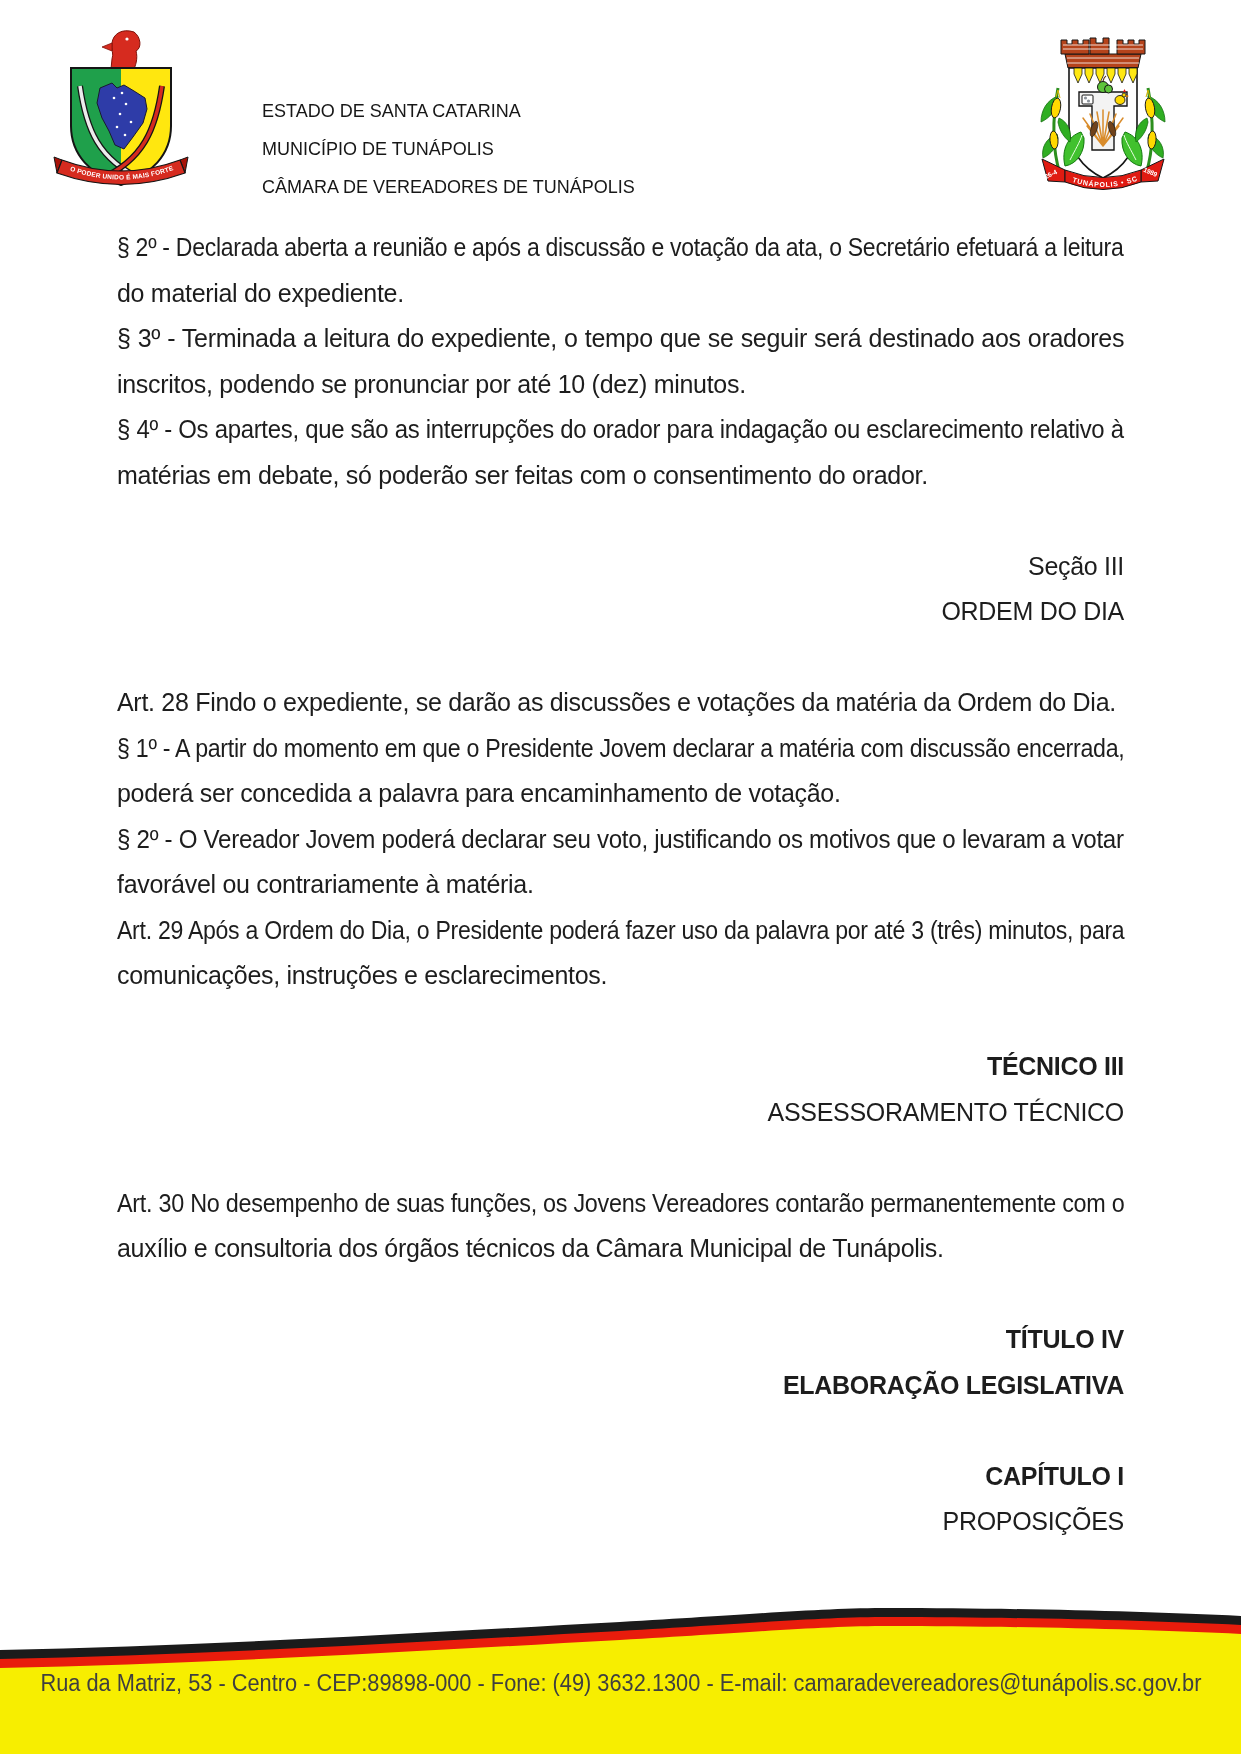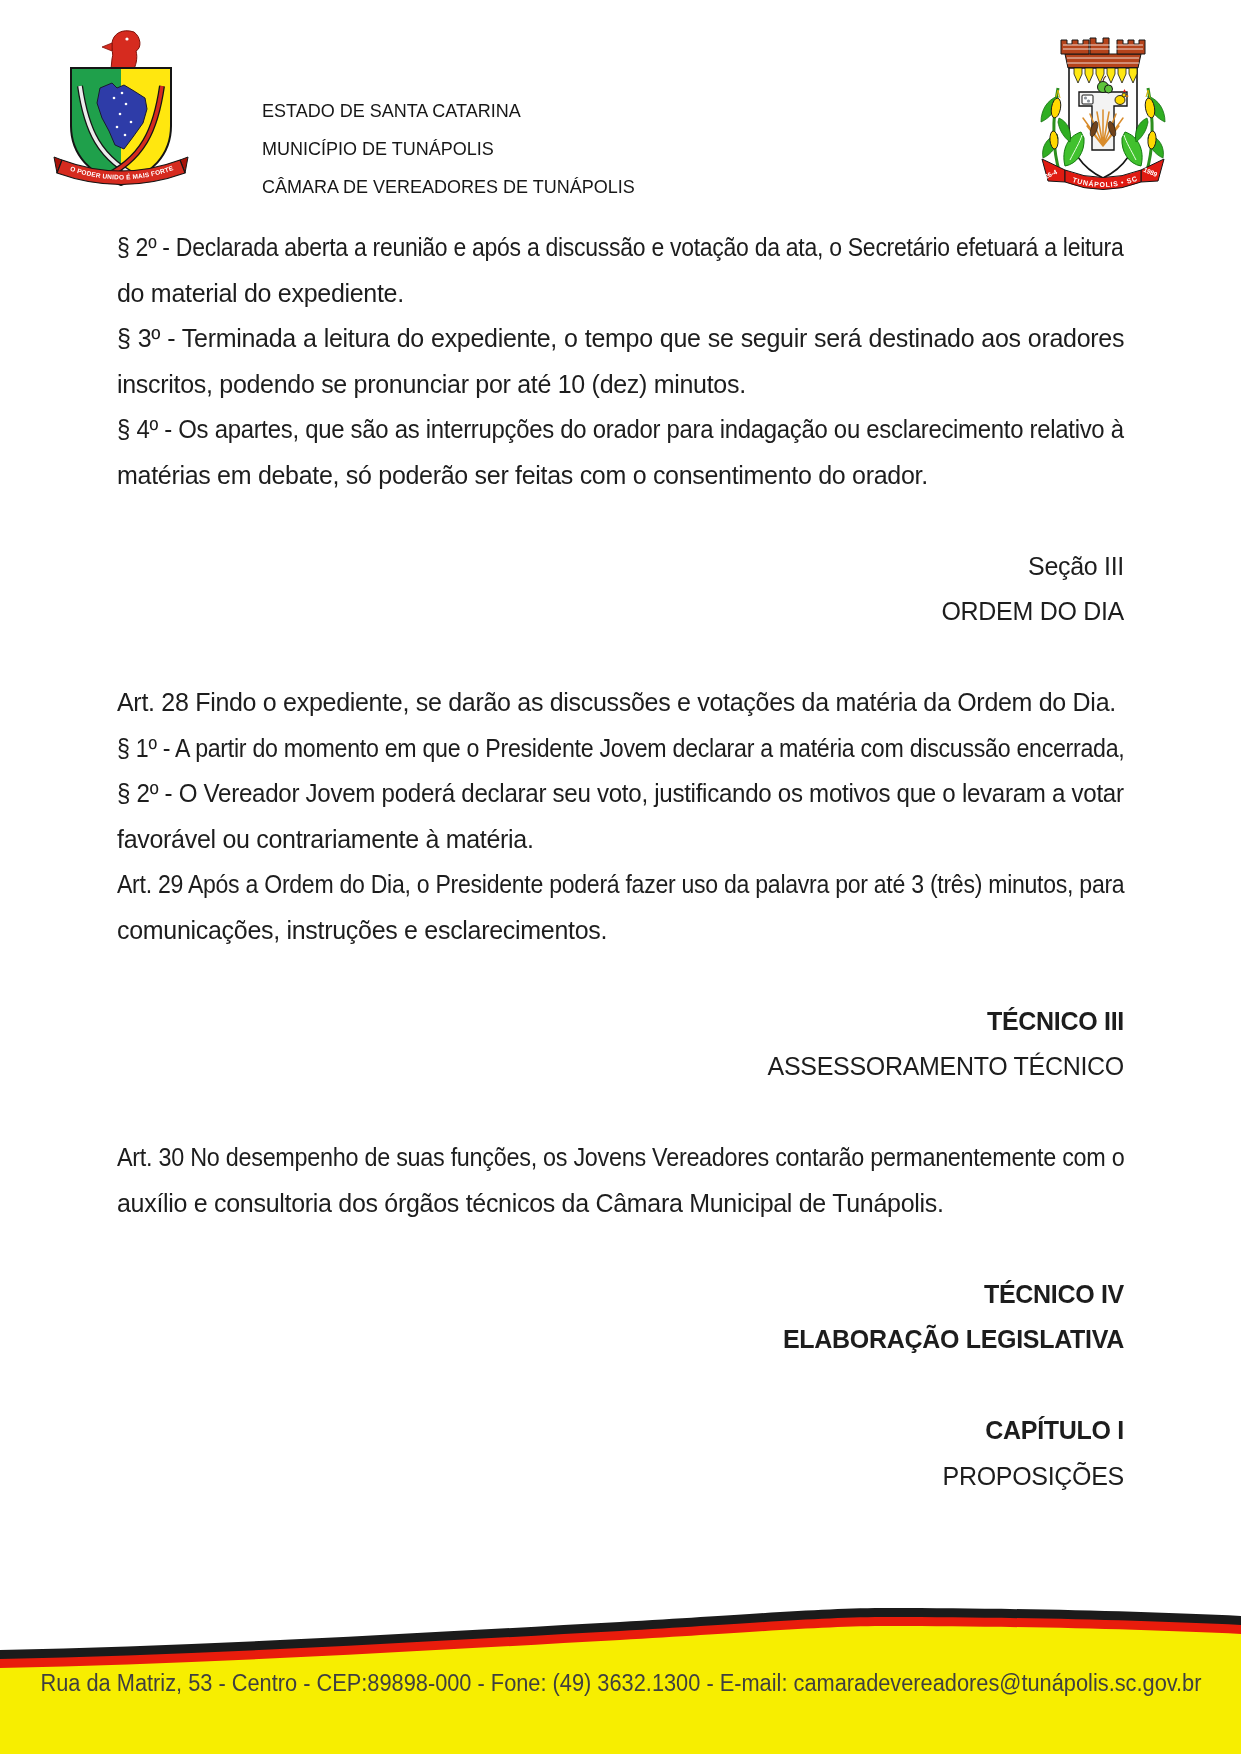--- a/index.html
+++ b/index.html
@@ -164,32 +164,33 @@
       <div class="line fill"><span style="word-spacing: 0.44px; text-align: center;">§ 3º - Terminada a leitura do expediente, o tempo que se seguir será destinado aos oradores</span></div>
       <div class="line"><span>inscritos, podendo se pronunciar por até 10 (dez) minutos.</span></div>
       <div class="line fill"><span style="transform: scaleX(0.9572);">§ 4º - Os apartes, que são as interrupções do orador para indagação ou esclarecimento relativo à</span></div>
       <div class="line"><span>matérias em debate, só poderão ser feitas com o consentimento do orador.</span></div>
       <div class="line"><span>&nbsp;</span></div>
       <div class="line center"><span>Seção III</span></div>
       <div class="line center"><span>ORDEM DO DIA</span></div>
       <div class="line"><span>&nbsp;</span></div>
       <div class="line"><span>Art. 28 Findo o expediente, se darão as discussões e votações da matéria da Ordem do Dia.</span></div>
       <div class="line fill"><span style="transform: scaleX(0.9273);">§ 1º - A partir do momento em que o Presidente Jovem declarar a matéria com discussão encerrada,</span></div>
+      <div class="line"><span>poderá ser concedida a palavra para encaminhamento de votação.</span></div>
       <div class="line fill"><span style="transform: scaleX(0.9646);">§ 2º - O Vereador Jovem poderá declarar seu voto, justificando os motivos que o levaram a votar</span></div>
       <div class="line"><span>favorável ou contrariamente à matéria.</span></div>
       <div class="line fill"><span style="transform: scaleX(0.923);">Art. 29 Após a Ordem do Dia, o Presidente poderá fazer uso da palavra por até 3 (três) minutos, para</span></div>
       <div class="line"><span>comunicações, instruções e esclarecimentos.</span></div>
       <div class="line"><span>&nbsp;</span></div>
       <div class="line center bold"><span>TÉCNICO III</span></div>
       <div class="line center"><span>ASSESSORAMENTO TÉCNICO</span></div>
       <div class="line"><span>&nbsp;</span></div>
       <div class="line fill"><span style="transform: scaleX(0.9359);">Art. 30 No desempenho de suas funções, os Jovens Vereadores contarão permanentemente com o</span></div>
       <div class="line"><span>auxílio e consultoria dos órgãos técnicos da Câmara Municipal de Tunápolis.</span></div>
       <div class="line"><span>&nbsp;</span></div>
-      <div class="line center bold"><span>TÉCNICO IV</span></div>
+      <div class="line center bold"><span>TÍTULO IV</span></div>
       <div class="line center bold"><span>ELABORAÇÃO LEGISLATIVA</span></div>
       <div class="line"><span>&nbsp;</span></div>
       <div class="line center bold"><span>CAPÍTULO I</span></div>
       <div class="line center"><span>PROPOSIÇÕES</span></div>
     </div>
 
   <svg class="wave" viewBox="0 0 1241 174" preserveAspectRatio="none">
     <path d="M0,70 C200,66 400,54 620,42 C760,34 820,28 890,28 C1000,28 1140,31 1241,36 L1241,174 L0,174 Z" fill="#1b1b1b"></path>
     <path d="M0,79 C200,75 400,63 620,51 C760,43 820,37 890,37 C1000,37 1140,40 1241,45 L1241,174 L0,174 Z" fill="#e81c0c"></path>
     <path d="M0,88 C200,84 400,72 620,60 C760,52 820,46 890,46 C1000,46 1140,49 1241,54 L1241,174 L0,174 Z" fill="#f7ee00"></path>

